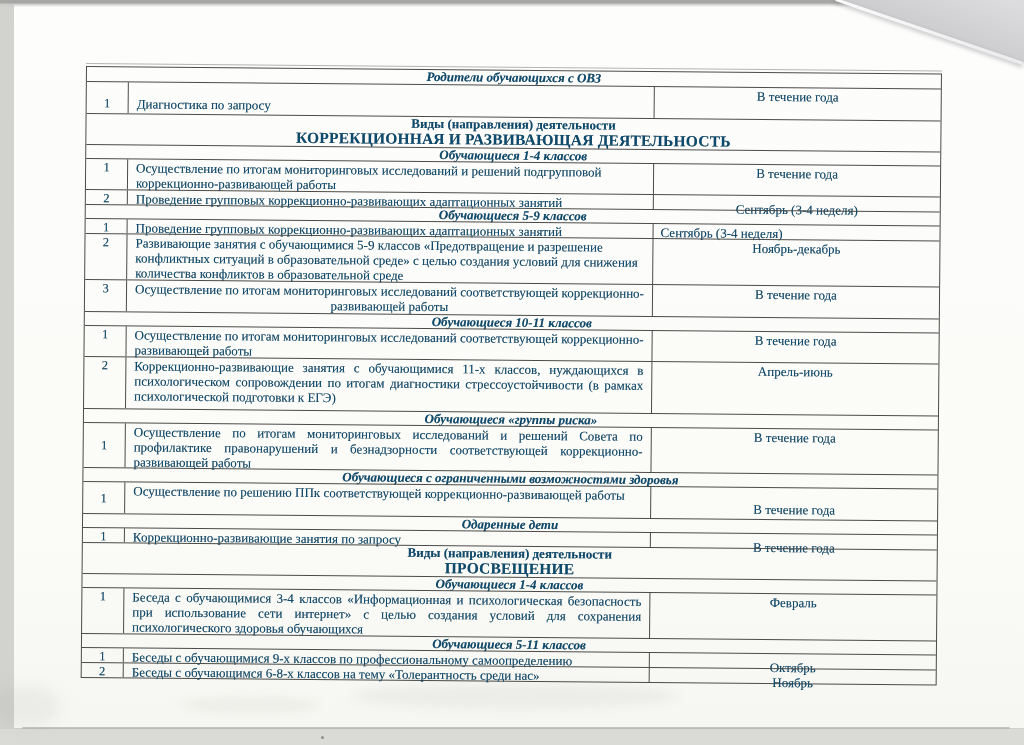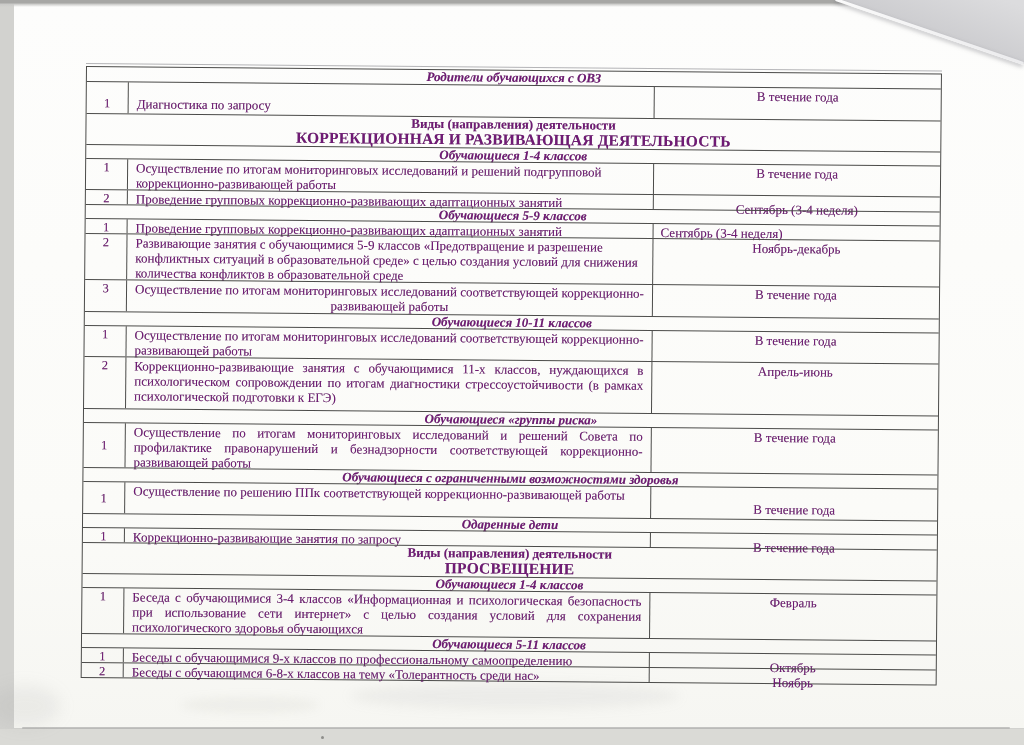--- a/index.html
+++ b/index.html
@@ -1,17 +1,17 @@
 <!DOCTYPE html>
 <html><head>
 <meta charset="utf-8">
 <style>
   html,body{margin:0;padding:0;}
   body{width:1024px;height:745px;overflow:hidden;background:#d2d2cf;}
-  .stage{position:relative;width:1024px;height:745px;font-family:"Liberation Serif",serif;color:#701a75;overflow:hidden;}
+  .stage{position:relative;width:1024px;height:745px;font-family:"Liberation Serif",serif;color:#0c4a6e;overflow:hidden;}
 
   
   .paper{position:absolute;left:14px;top:3px;width:1010px;height:725px;
          background:linear-gradient(180deg,#fdfdfc 0%,#fbfbf8 70%,#f6f6f2 100%);}
   .bg-top{position:absolute;left:0;top:0;width:1024px;height:7px;
           background:linear-gradient(180deg,#a7a7a5 0,#a7a7a5 3px,#c9c9c7 4px,rgba(205,205,203,0) 7px);}
   .bg-bottom{position:absolute;left:0;top:729px;width:1024px;height:16px;background:#dadad6;}
   .paper-edge-bottom{position:absolute;left:22px;top:727px;width:988px;height:2px;background:#b2b2b0;opacity:.75;border-radius:1px;}
 
   

